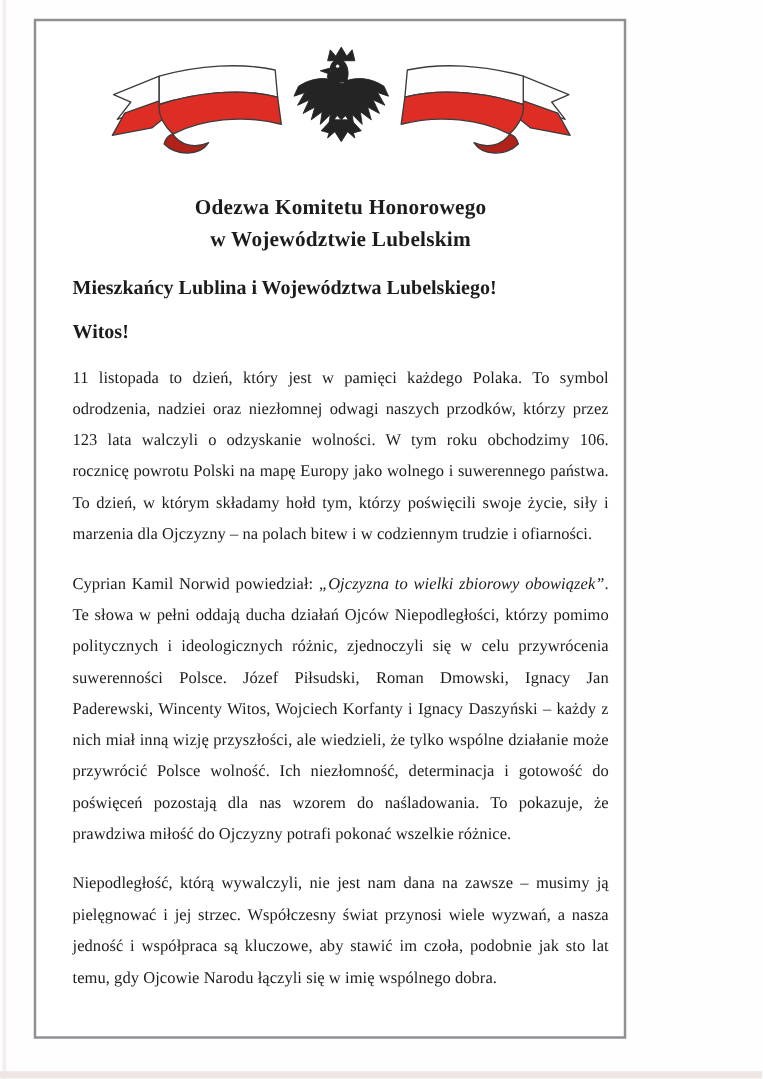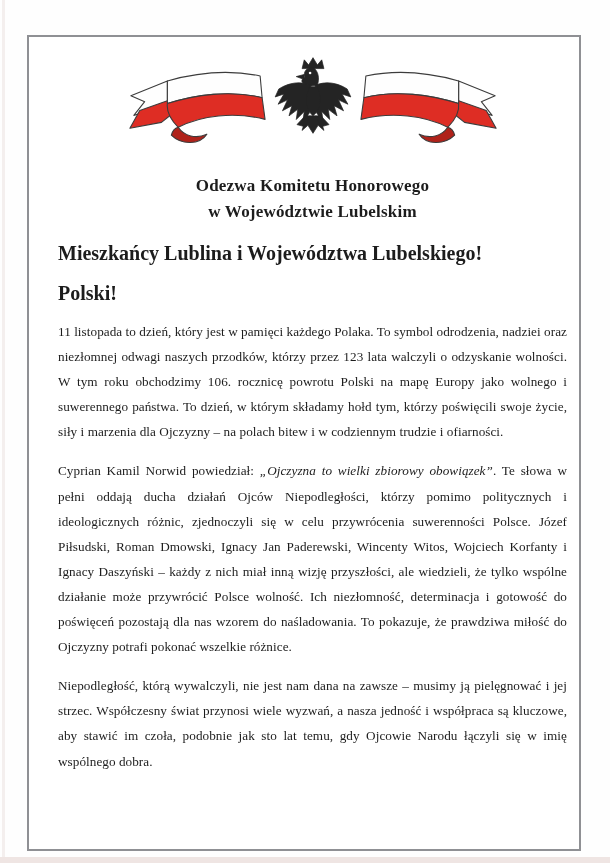--- a/index.html
+++ b/index.html
@@ -15,22 +15,22 @@
   .scan-left-edge {
     position: absolute; left: 2px; top: 0; bottom: 0; width: 3px;
     background: #f4efee;
   }
   .scan-bottom-edge {
     position: absolute; left: 0; right: 0; bottom: 0; height: 6px;
     background: #efe5e3;
   }
   .frame {
     position: absolute;
-    left: 27px; top: 35px;
-    width: 554px; height: 816px;
+    left: 27px; top: 15px;
+    width: 474px; height: 816px;
     border: 2px solid #8f9094;
     box-sizing: border-box;
     background: #ffffff;
     padding: 19px 12px 0 29px;
   }
   .header-graphic {
     display: flex;
     justify-content: center;
     align-items: flex-start;
     gap: 3px;
@@ -40,21 +40,21 @@
   .flag.right { transform: scaleX(-1); }
   .title {
     margin: 21px 0 0 0;
     text-align: center;
     font-weight: bold;
     font-size: 17px;
     line-height: 26px;
     letter-spacing: 0.2px;
   }
   .title .line { display: block; }
-  .salutation { font-weight: bold; font-size: 20px; margin: 0; }
+  .salutation { font-weight: bold; font-size: 16px; margin: 0; }
   .salutation.first { margin-top: 17px; }
   .salutation.second { margin-top: 17px; }
   .bodytext { margin-top: 11px; }
   .bodytext p {
     margin: 14px 0 14px 0;
     font-size: 13.2px;
     line-height: 25.1px;
     text-align: justify;
     letter-spacing: 0.05px;
   }
@@ -105,21 +105,21 @@
         </g>
       </svg>
     </div>
 
     <h1 class="title">
       <span class="line">Odezwa Komitetu Honorowego</span>
       <span class="line">w Województwie Lubelskim</span>
     </h1>
 
     <p class="salutation first">Mieszkańcy Lublina i Województwa Lubelskiego!</p>
-    <p class="salutation second">Polski!</p>
+    <p class="salutation second">Witos!</p>
 
     <div class="bodytext">
       <p><span>11 listopada to dzień, który jest w pamięci każdego Polaka. To symbol odrodzenia, nadziei oraz niezłomnej odwagi naszych przodków, którzy przez 123 lata walczyli o odzyskanie wolności. W tym roku obchodzimy 106. rocznicę powrotu Polski na mapę Europy jako wolnego i suwerennego państwa. To dzień, w którym składamy hołd tym, którzy poświęcili swoje życie, siły i marzenia dla Ojczyzny – na polach bitew i w codziennym trudzie i ofiarności.</span></p>
       <p><span>Cyprian Kamil Norwid powiedział: </span><span class="italic">„Ojczyzna to wielki zbiorowy obowiązek”</span><span>. Te słowa w pełni oddają ducha działań Ojców Niepodległości, którzy pomimo politycznych i ideologicznych różnic, zjednoczyli się w celu przywrócenia suwerenności Polsce. Józef Piłsudski, Roman Dmowski, Ignacy Jan Paderewski, Wincenty Witos, Wojciech Korfanty i Ignacy Daszyński – każdy z nich miał inną wizję przyszłości, ale wiedzieli, że tylko wspólne działanie może przywrócić Polsce wolność. Ich niezłomność, determinacja i gotowość do poświęceń pozostają dla nas wzorem do naśladowania. To pokazuje, że prawdziwa miłość do Ojczyzny potrafi pokonać wszelkie różnice.</span></p>
       <p><span>Niepodległość, którą wywalczyli, nie jest nam dana na zawsze – musimy ją pielęgnować i jej strzec. Współczesny świat przynosi wiele wyzwań, a nasza jedność i współpraca są kluczowe, aby stawić im czoła, podobnie jak sto lat temu, gdy Ojcowie Narodu łączyli się w imię wspólnego dobra.</span></p>
     </div>
 
   </div>
 
   <div class="scan-bottom-edge"></div>

